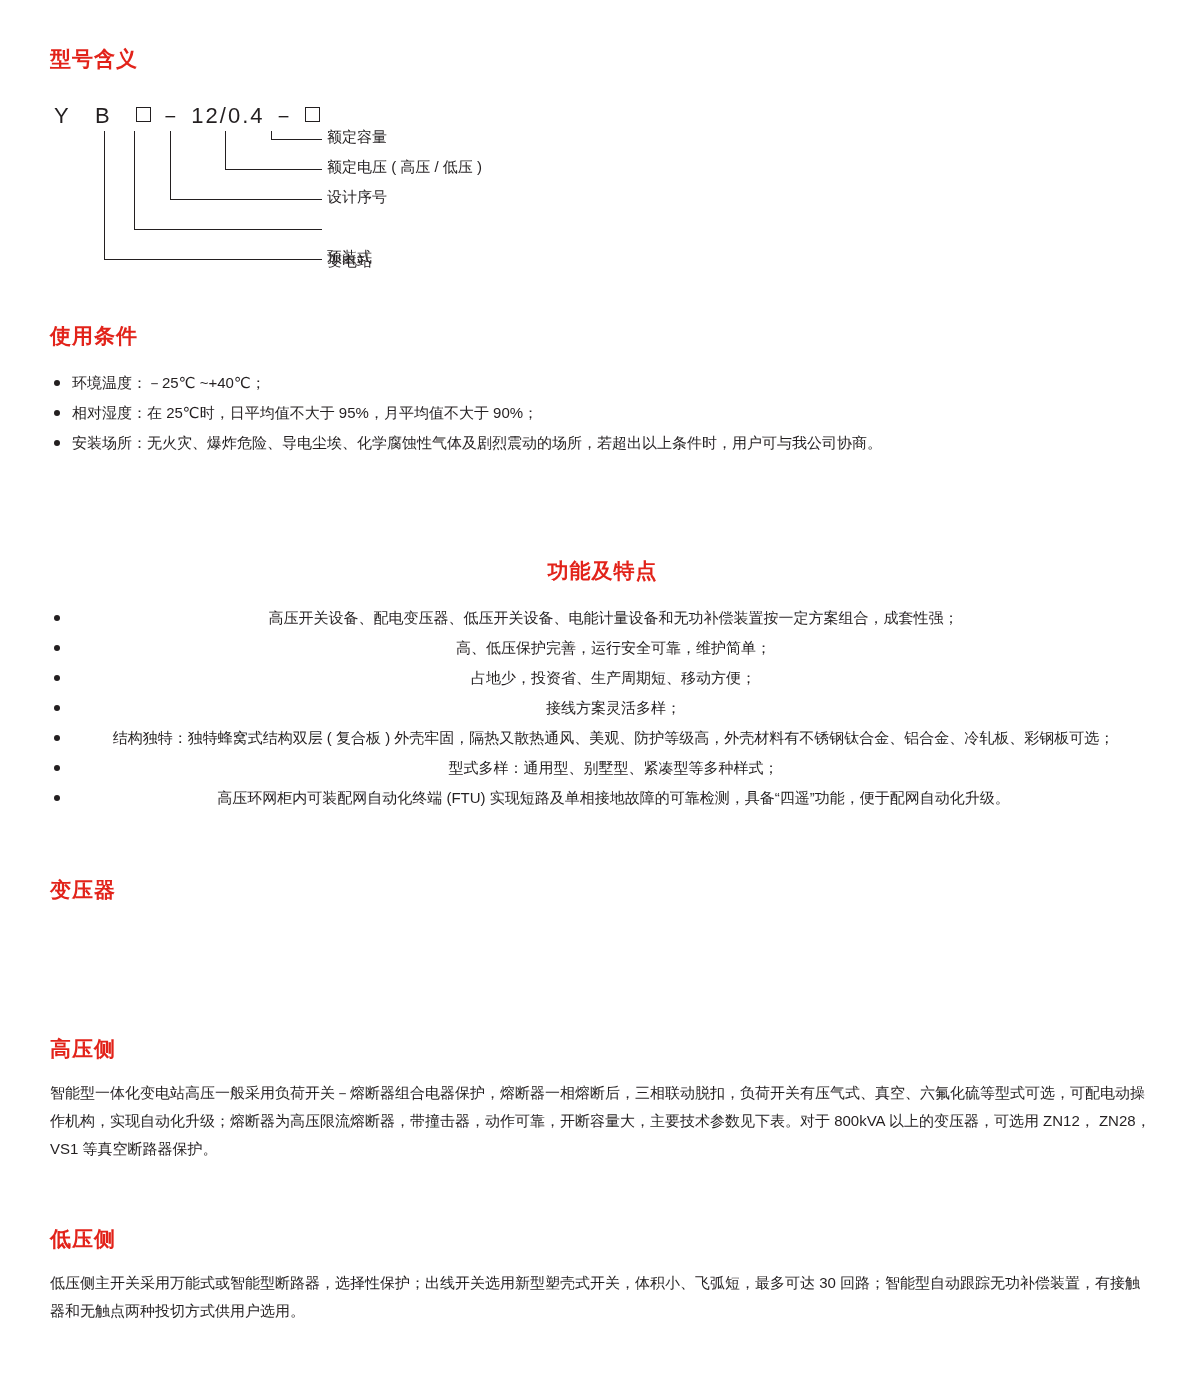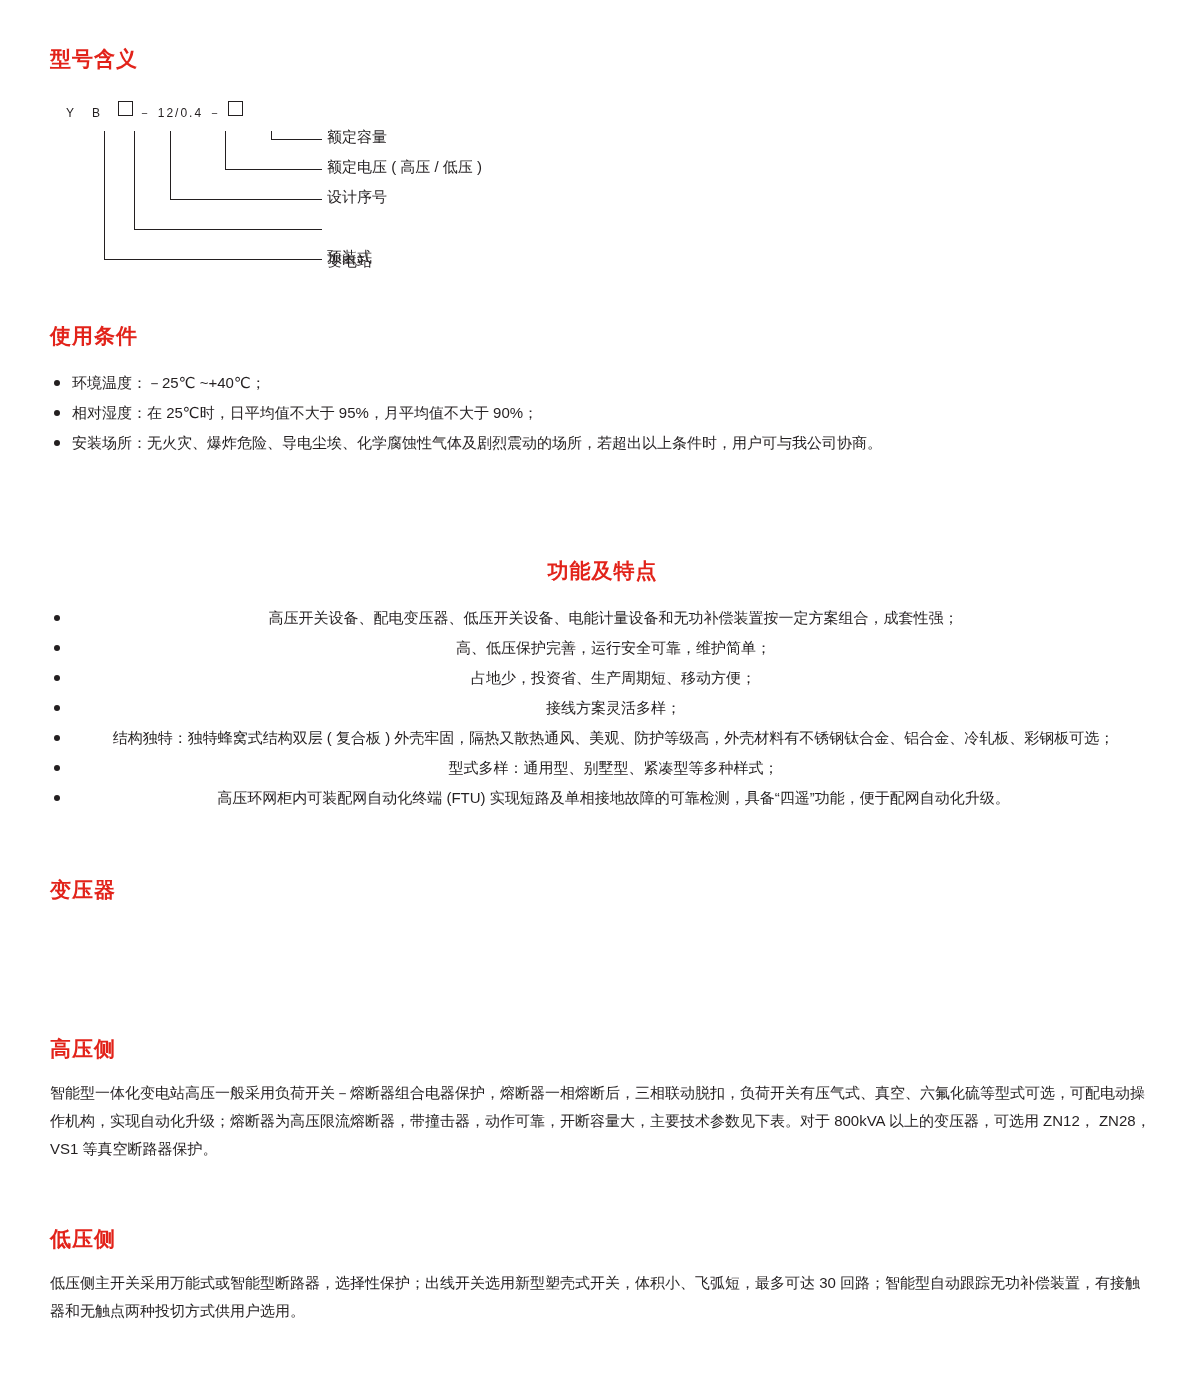--- a/index.html
+++ b/index.html
@@ -37,23 +37,23 @@
     width: 1100px;
   }
   .model-diagram {
     position: relative;
     width: 700px;
     height: 185px;
     margin-top: 28px;
   }
   .model-code {
     position: absolute;
-    left: 16px;
+    left: 4px;
     top: 0;
-    font-size: 12px;
+    font-size: 22px;
     letter-spacing: 2px;
     white-space: nowrap;
     color: #231f20;
   }
   .model-code .sq {
     display: inline-block;
     width: 13px;
     height: 13px;
     border: 1px solid #231f20;
     vertical-align: 1px;

